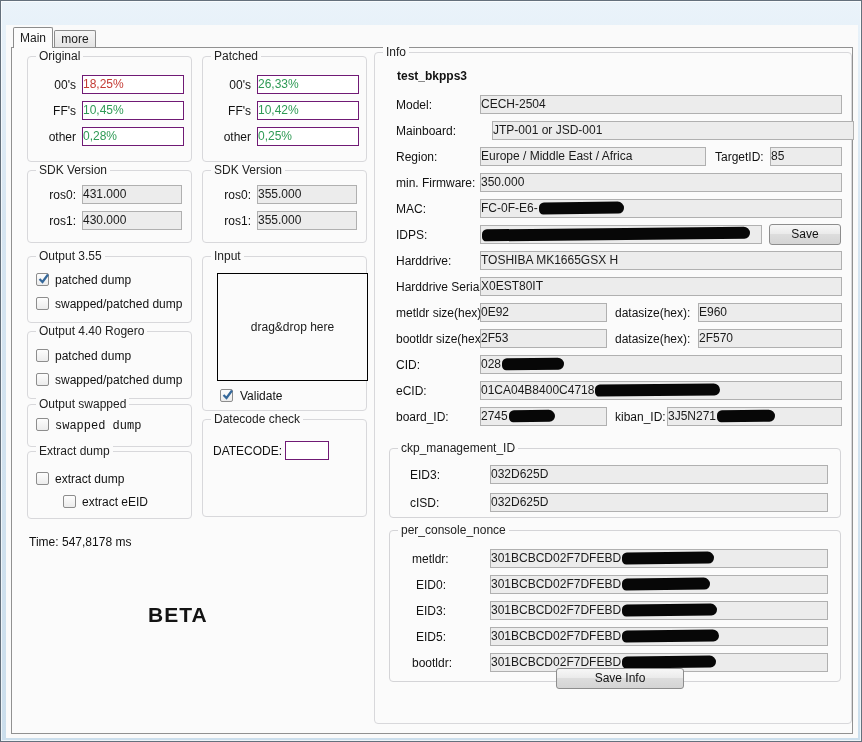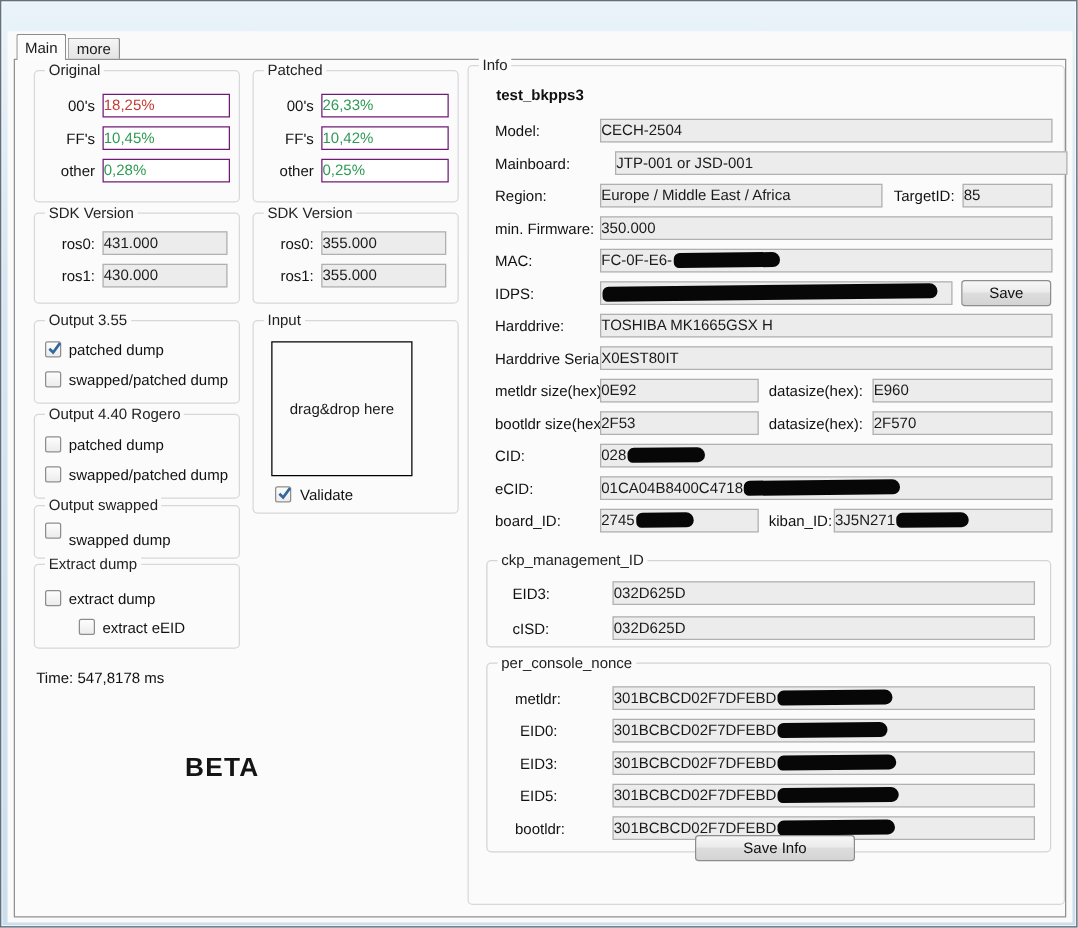--- a/index.html
+++ b/index.html
@@ -111,44 +111,49 @@
       <span class="grp-title">Output 4.40 Rogero</span>
       <span class="cb" style="left:8px;top:17px;"></span>
       <span class="lbl" style="left:27px;top:17px;">patched dump</span>
       <span class="cb" style="left:8px;top:41px;"></span>
       <span class="lbl" style="left:27px;top:41px;">swapped/patched dump</span>
     </div>
 
     <div class="grp" style="left:15px;top:356px;width:165px;height:43px;">
       <span class="grp-title">Output swapped</span>
       <span class="cb" style="left:8px;top:13px;"></span>
-      <span class="lbl" style="left:27px;top:20px;">swapped dump</span>
+      <span class="lbl" style="left:27px;top:14px;font-family:Liberation Mono, monospace;">swapped dump</span>
     </div>
 
     <div class="grp" style="left:15px;top:403px;width:165px;height:68px;">
       <span class="grp-title">Extract dump</span>
       <span class="cb" style="left:8px;top:20px;"></span>
       <span class="lbl" style="left:27px;top:20px;">extract dump</span>
       <span class="cb" style="left:35px;top:43px;"></span>
       <span class="lbl" style="left:54px;top:43px;">extract eEID</span>
     </div>
 
     <div class="grp" style="left:190px;top:208px;width:165px;height:155px;">
       <span class="grp-title">Input</span>
-      <div class="dropbox" style="left:14px;top:16px;width:113px;height:108px;">
+      <div class="dropbox" style="left:14px;top:16px;width:151px;height:108px;">
         <span>drag&amp;drop here</span>
       </div>
       <span class="cb" style="left:17px;top:132px;">
           <svg width="14" height="14" viewBox="0 0 14 14">
             <path d="M2.5 7 L5.5 10 L11 2.5" stroke="#35689a" stroke-width="2.2" fill="none"></path>
           </svg>
         </span>
       <span class="lbl" style="left:37px;top:132px;">Validate</span>
     </div>
 
+    <div class="grp" style="left:190px;top:371px;width:165px;height:98px;">
+      <span class="grp-title">Datecode check</span>
+      <span class="lbl" style="left:10px;top:24px;">DATECODE:</span>
+      <span class="fld" style="left:82px;top:21px;width:44px;"><span></span></span>
+    </div>
 
     <span class="lbl" style="left:17px;top:487px;">Time:</span>
     <span class="lbl" style="left:50px;top:487px;">547,8178 ms</span>
 
     <span class="beta" style="left:136px;top:555px;">BETA</span>
 
     <div class="grp" style="left:362px;top:4px;width:478px;height:672px;">
       <span class="grp-title">Info</span>
       <span class="lbl" style="left:22px;top:16px;font-weight:bold;">test_bkpps3</span>
 

